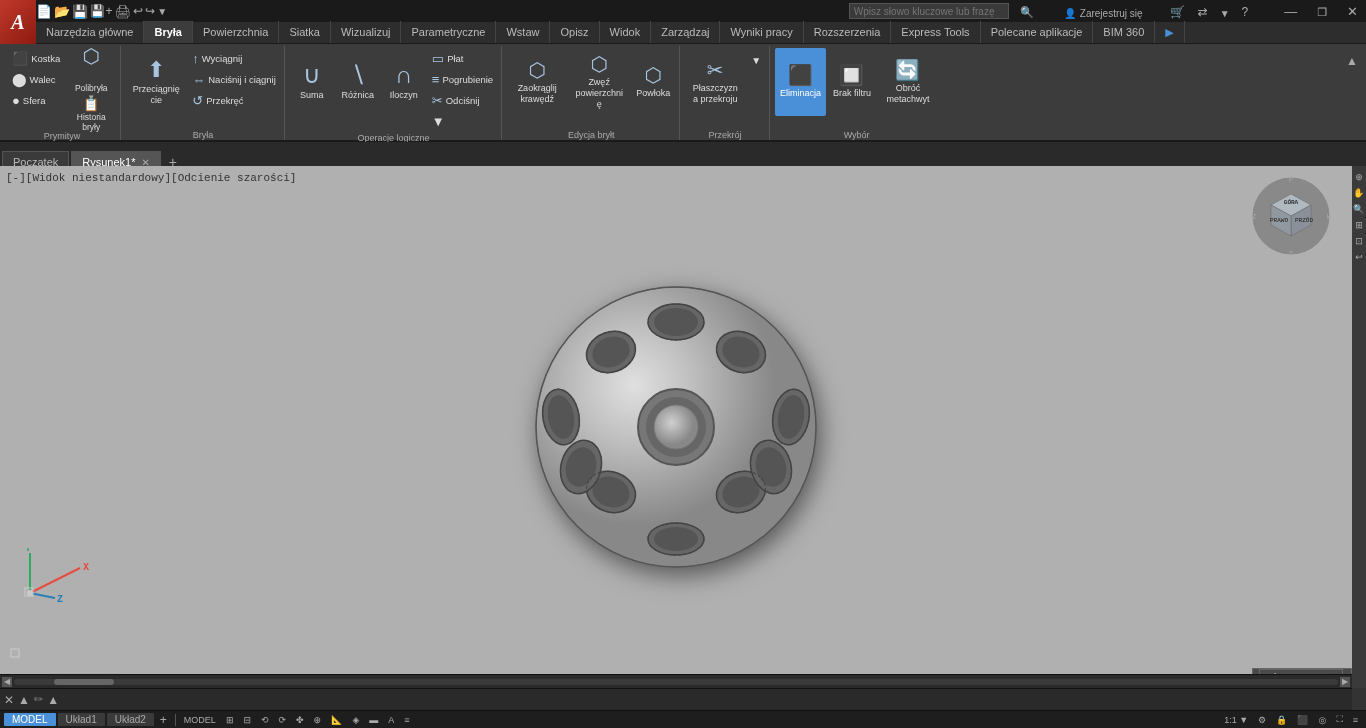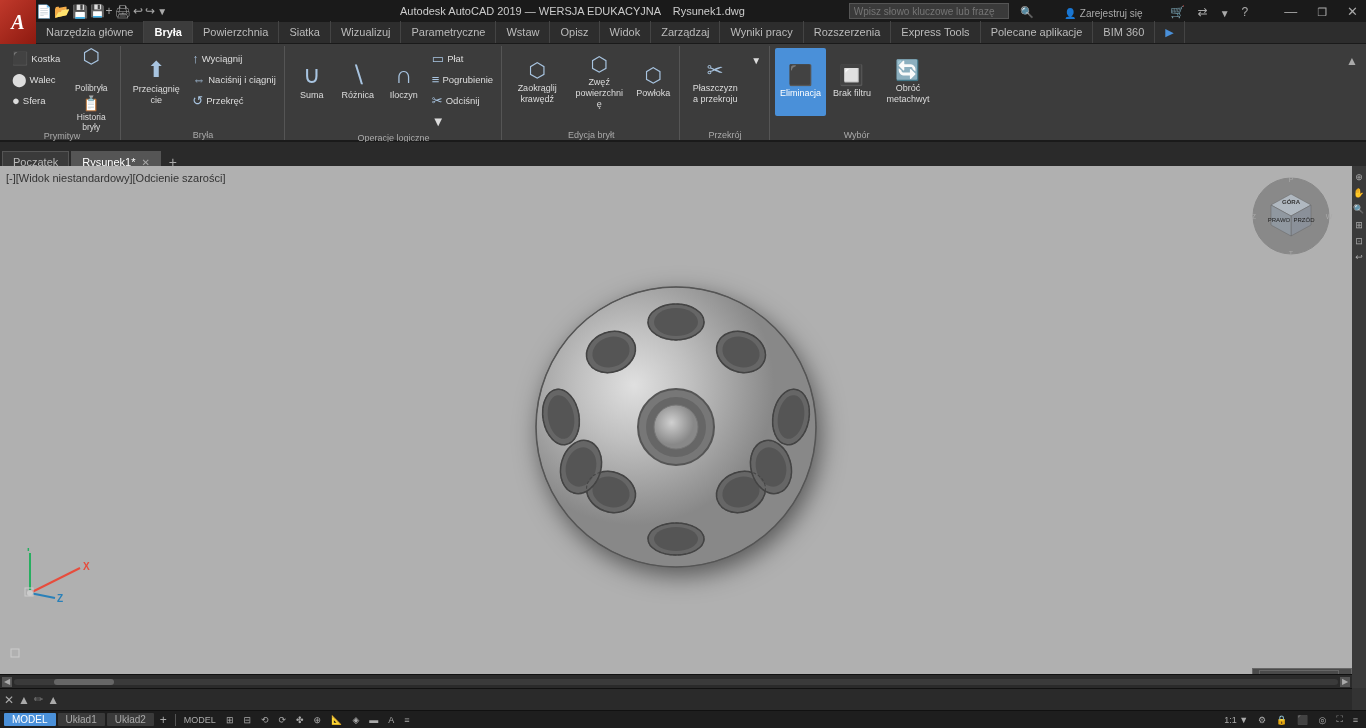--- a/index.html
+++ b/index.html
@@ -168,20 +168,21 @@
 
     
     #viewport {
       position: absolute;
       top: 166px;
       left: 0;
       right: 14px;
       bottom: 40px;
       background: #b0b0b0;
       overflow: hidden;
+      font-family: Liberation Mono, monospace;
     }
 
     #viewport-label {
       position: absolute;
       top: 6px; left: 6px;
       color: #333;
       font-size: 11px;
     }
 
     
@@ -345,25 +346,20 @@
     <div style="width:260px; display:flex; align-items:center; gap:2px; margin-left:32px;">
       <span style="cursor:pointer; color:#aaa; font-size:13px;">📄</span>
       <span style="cursor:pointer; color:#aaa; font-size:13px;">📂</span>
       <span style="cursor:pointer; color:#aaa; font-size:13px;">💾</span>
       <span style="cursor:pointer; color:#aaa; font-size:12px;">💾+</span>
       <span style="cursor:pointer; color:#aaa; font-size:13px;">🖨</span>
       <span style="cursor:pointer; color:#aaa; font-size:12px;">↩</span>
       <span style="cursor:pointer; color:#aaa; font-size:12px;">↪</span>
       <span style="cursor:pointer; color:#aaa; font-size:10px;">▼</span>
     </div>
-  </div>
-  <div class="title-center">
-    <span>Autodesk AutoCAD 2019 — WERSJA EDUKACYJNA</span>
-    &nbsp;&nbsp;
-    <span>Rysunek1.dwg</span>
   </div>
   <div class="title-right">
     <input class="search-box" type="text" placeholder="Wpisz słowo kluczowe lub frazę" style="">
     <span style="cursor:pointer; color:#aaa; font-size:11px;">🔍</span>
     <span style="width:6px;"></span>
     <span style="cursor:pointer; color:#aaa; font-size:10px;">👤 <span>Zarejestruj się</span></span>
     <span style="width:4px;"></span>
     <span style="cursor:pointer; color:#aaa; font-size:12px;">🛒</span>
     <span style="cursor:pointer; color:#aaa; font-size:12px;">⇄</span>
     <span style="cursor:pointer; color:#aaa; font-size:10px;">▼</span>

